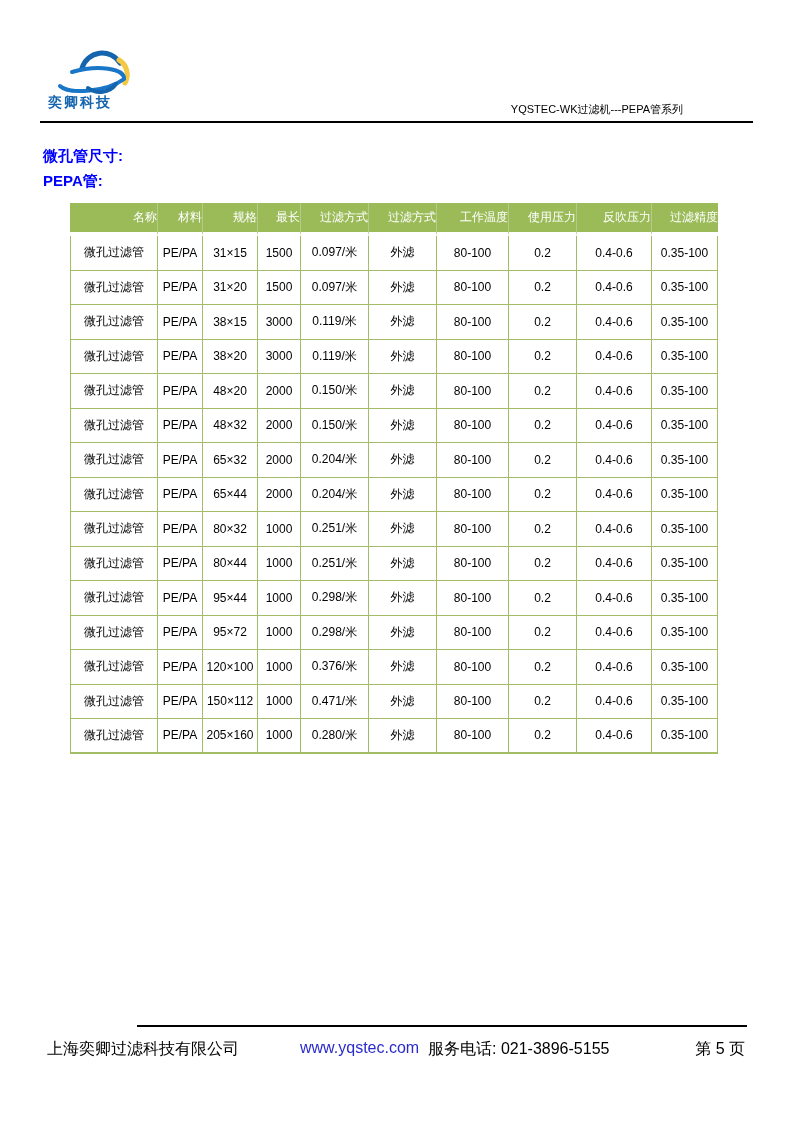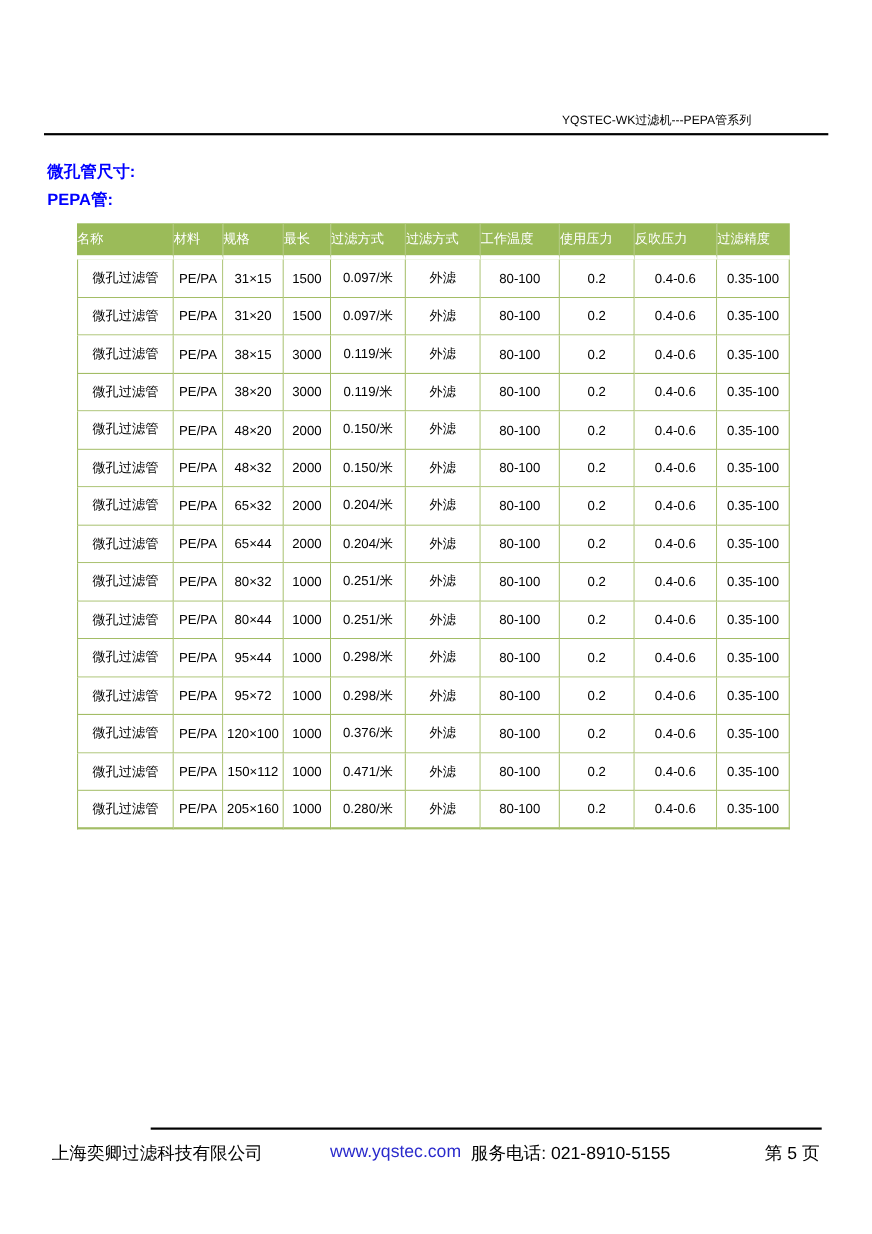--- a/index.html
+++ b/index.html
@@ -50,21 +50,21 @@
   
   .spec-table{
     position:absolute;left:70px;top:203px;width:648px;
     border-collapse:separate;border-spacing:0;
     table-layout:fixed;
     font-size:12px;
   }
   .spec-table th{
     background:var(--header-green);
     color:#ffffff;font-weight:normal;font-size:12px;
-    height:33px;text-align:left;vertical-align:middle;
+    height:33px;text-align:right;vertical-align:middle;
     border-bottom:4px solid #ffffff;
     border-right:1px solid var(--header-sep-green);
     overflow:hidden;white-space:nowrap;
   }
   .spec-table th:last-child{border-right:none;}
   .spec-table td{
     background:#ffffff;color:var(--text-black);
     height:34.5px;text-align:center;vertical-align:middle;
     border-right:1px solid var(--border-green);
     border-bottom:1px solid var(--border-green);
@@ -84,20 +84,35 @@
   .footer-company{left:47px;}
   .footer-website{left:272px;color:var(--link-blue);text-decoration:none;cursor:pointer;margin-left:28px;}
   .footer-phone{left:428px;}
   .footer-page{right:48px;}
 </style>
 </head>
 <body>
 
 <div class="page">
 
+  <div class="logo">
+    <span>
+      <svg width="110" height="46" viewBox="0 0 110 46">
+
+        <path d="M 30 18 A 21 21 0 0 1 68 13" fill="none" stroke="#1464AE" stroke-width="5" stroke-linecap="round"></path>
+
+        <path d="M 67 10 A 17 17 0 0 1 73 33" fill="none" stroke="#F5C842" stroke-width="5" stroke-linecap="round"></path>
+
+        <path d="M 8 36 A 36 13 -10 0 0 72 29 A 40 15 -10 0 0 20 22" fill="none" stroke="#1A76C6" stroke-width="4" stroke-linecap="round"></path>
+
+        <path d="M 36 38 A 20 20 0 0 0 64 34" fill="none" stroke="#1464AE" stroke-width="4" stroke-linecap="round"></path>
+      </svg>
+    </span>
+    <div class="logo-text">奕卿科技</div>
+  </div>
 
   <div class="doc-title">YQSTEC-WK过滤机---PEPA管系列</div>
   <div class="top-rule"></div>
 
   <div class="heading heading-1">微孔管尺寸:</div>
   <div class="heading heading-2">PEPA管:</div>
 
   <table class="spec-table">
     <colgroup>
         <col style="width: 88px;">
@@ -305,16 +320,16 @@
           <td>0.2</td>
           <td>0.4-0.6</td>
           <td>0.35-100</td>
         </tr>
       </tbody>
   </table>
 
   <div class="footer-rule"></div>
   <div class="footer-item footer-company">上海奕卿过滤科技有限公司</div>
   <a class="footer-item footer-website">www.yqstec.com</a>
-  <div class="footer-item footer-phone">服务电话: 021-8910-5155</div>
+  <div class="footer-item footer-phone">服务电话: 021-3896-5155</div>
   <div class="footer-item footer-page">第 5 页</div>
 
 </div>
 
 </body></html>

